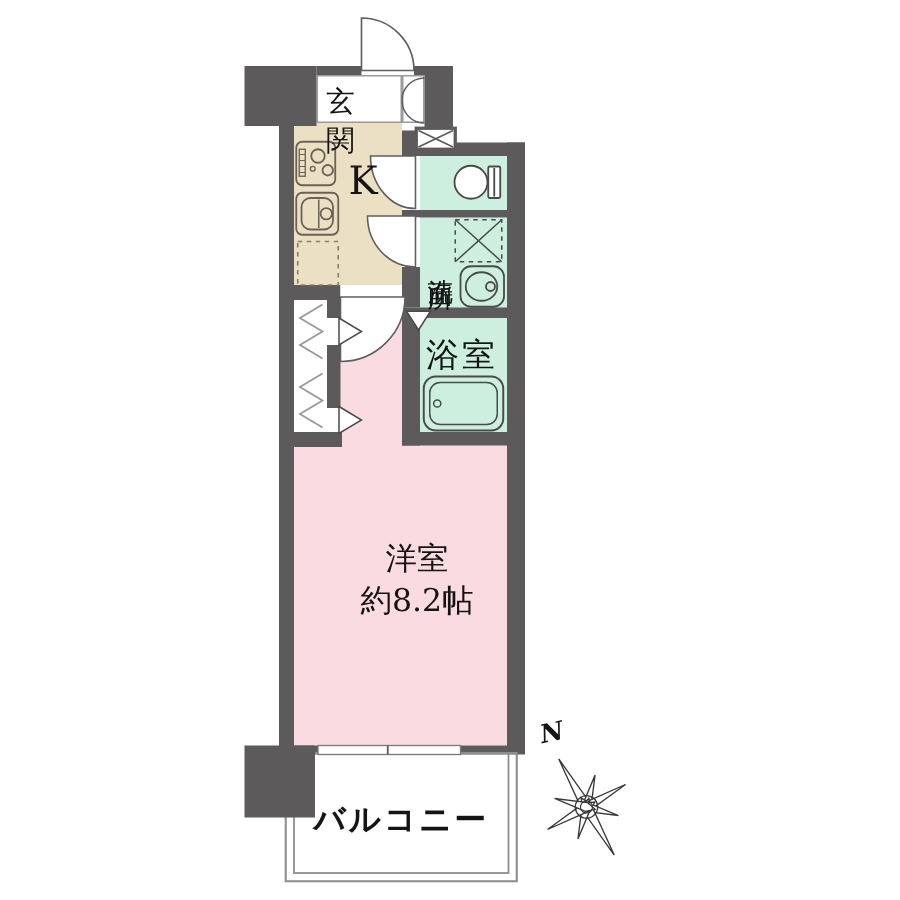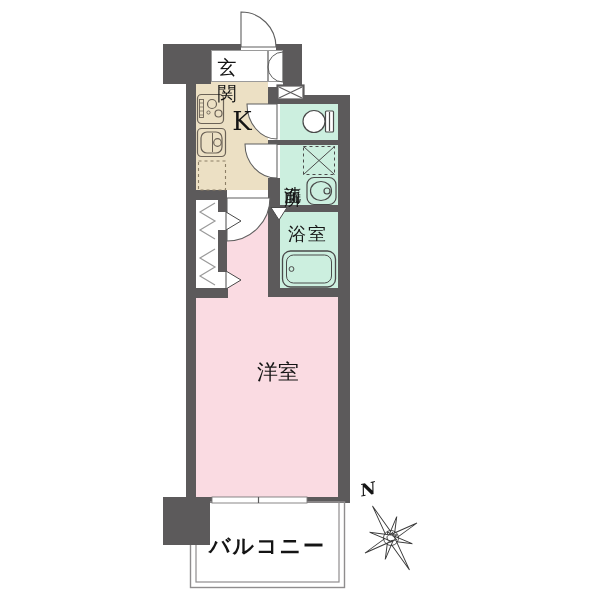--- a/index.html
+++ b/index.html
@@ -12,21 +12,21 @@
   .room-green{position:absolute;background:#ccefdf;}
   .room-white{position:absolute;background:#ffffff;}
   .thin-border{border:1px solid #9a9a9a;box-sizing:border-box;background:#ffffff;}
   .overlay{position:absolute;left:0;top:0;z-index:5;}
   .top-layer{z-index:6;}
   .label{position:absolute;z-index:7;text-align:center;color:#141414;}
   .label-genkan{left:211px;top:55px;width:33px;font-size:19px;letter-spacing:1px;}
   .label-k{left:226px;top:106px;width:32px;font-size:26px;}
   .label-senmenjo{left:283px;top:146px;width:20px;height:60px;font-size:17px;
                   writing-mode:vertical-rl;text-orientation:upright;letter-spacing:2px;line-height:20px;}
-  .label-yokushitsu{left:280px;top:222px;width:56px;font-size:18px;letter-spacing:2px;}
+  .label-yokushitsu{left:280px;top:222px;width:56px;font-size:22px;letter-spacing:2px;}
   .label-room{left:196px;top:358px;width:164px;font-size:21px;line-height:1.35;}
   .label-balcony{left:196px;top:532px;width:143px;font-size:21px;letter-spacing:2px;font-weight:bold;}
   .label-north{left:353px;top:479px;width:30px;font-size:17px;font-weight:bold;font-style:italic;transform:rotate(-12deg);}
 </style>
 </head>
 <body>
 
 <div class="plan">
 
   <div class="room-pink" style="left:196px;top:200px;width:142px;height:297px;"></div>
@@ -183,17 +183,18 @@
   </svg>
 
   <div class="wall top-layer" style="left:163px;top:497px;width:47px;height:48px;"></div>
 
   <div class="label label-genkan">玄関</div>
   <div class="label label-k">K</div>
   <div class="label label-senmenjo">洗面所</div>
   <div class="label label-yokushitsu">浴室</div>
   <div class="label label-room">
     <div>洋室</div>
+    <div>約8.2帖</div>
   </div>
   <div class="label label-balcony">バルコニー</div>
   <div class="label label-north">N</div>
 
 </div>
 
 </body></html>

